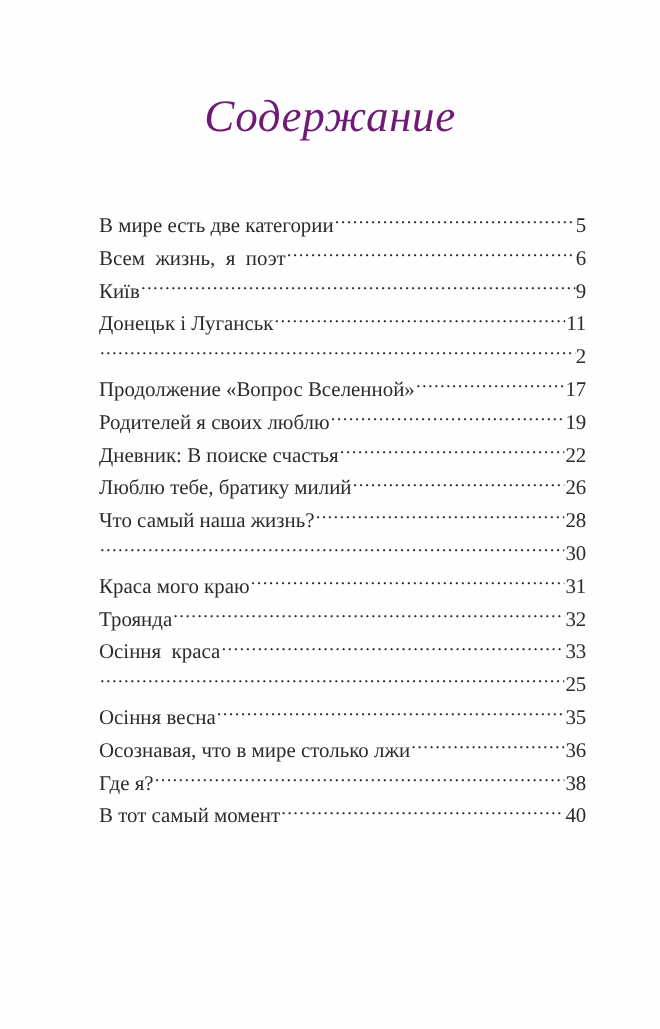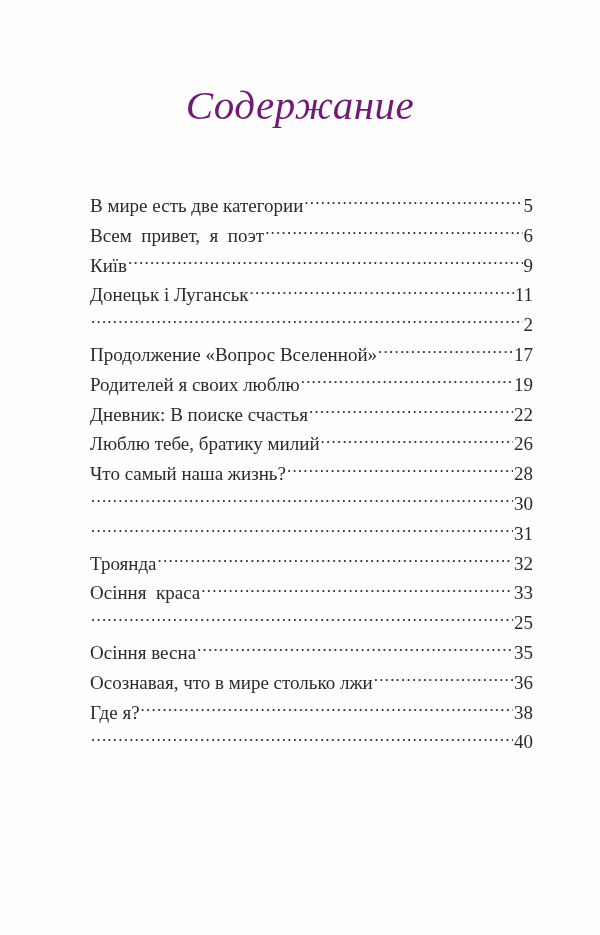--- a/index.html
+++ b/index.html
@@ -58,21 +58,21 @@
 
 <h1 class="title">Содержание</h1>
 
 <ul class="toc">
   <li>
       <span class="label">В мире есть две категории</span>
       <span class="leader"></span>
       <span class="page">5</span>
     </li>
   <li>
-      <span class="label" style="white-space:pre">Всем  привет,  я  поэт</span>
+      <span class="label" style="white-space:pre">Всем  жизнь,  я  поэт</span>
       <span class="leader"></span>
       <span class="page">6</span>
     </li>
   <li>
       <span class="label">Київ</span>
       <span class="leader"></span>
       <span class="page">9</span>
     </li>
   <li>
       <span class="label">Донецьк і Луганськ</span>
@@ -106,20 +106,21 @@
   <li>
       <span class="label">Что самый наша жизнь?</span>
       <span class="leader"></span>
       <span class="page">28</span>
     </li>
   <li>
       <span class="leader"></span>
       <span class="page">30</span>
     </li>
   <li>
+      <span class="label">Краса мого краю</span>
       <span class="leader"></span>
       <span class="page">31</span>
     </li>
   <li>
       <span class="label">Троянда</span>
       <span class="leader"></span>
       <span class="page">32</span>
     </li>
   <li>
       <span class="label" style="white-space:pre">Осіння  краса</span>
@@ -139,16 +140,17 @@
       <span class="label">Осознавая, что в мире столько лжи</span>
       <span class="leader"></span>
       <span class="page">36</span>
     </li>
   <li>
       <span class="label">Где я?</span>
       <span class="leader"></span>
       <span class="page">38</span>
     </li>
   <li>
+      <span class="label">В тот самый момент</span>
       <span class="leader"></span>
       <span class="page">40</span>
     </li>
 </ul>
 
 </body></html>

